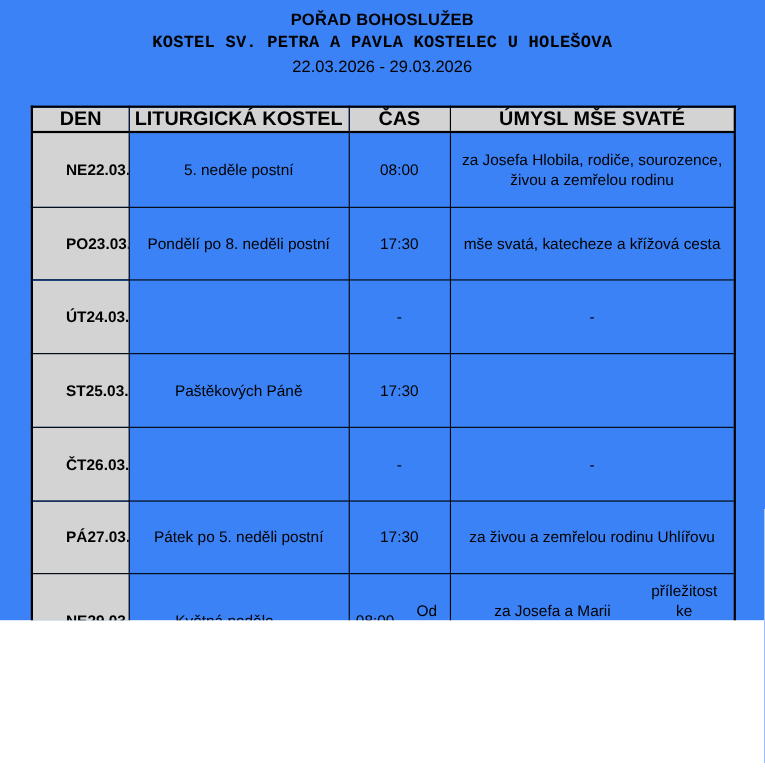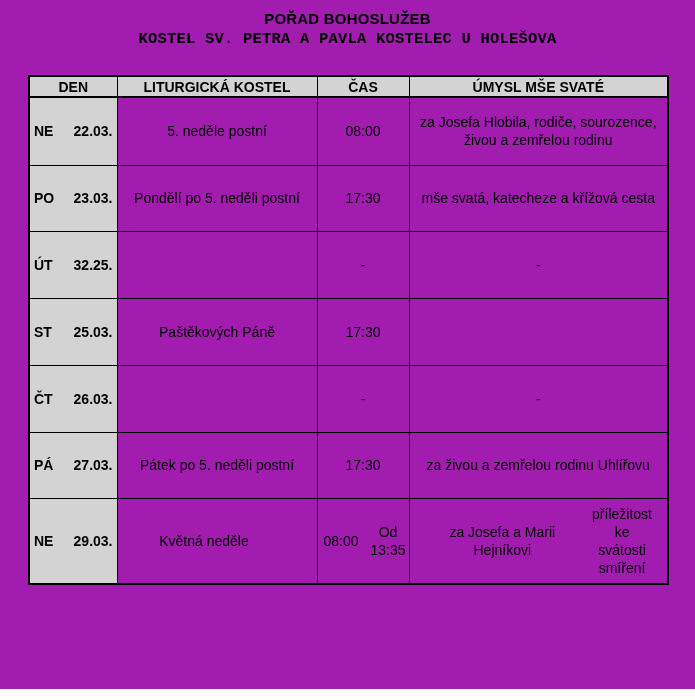--- a/index.html
+++ b/index.html
@@ -4,22 +4,22 @@
 <style>
   * { margin: 0; padding: 0; box-sizing: border-box; }
   html, body {
     background: #ffffff;
     font-family: "Liberation Sans", sans-serif;
     color: #000000;
   }
   .page {
     position: relative;
     width: 695px;
-    height: 689px;
-    background: #a21caf;
+    height: 564px;
+    background: #3b82f6;
     overflow: hidden;
   }
   .doc-header {
     padding-top: 8px;
     text-align: center;
   }
   .doc-title {
     font-size: 15px;
     font-weight: bold;
     line-height: 21px;
@@ -49,38 +49,39 @@
   table.schedule td {
     border: 1.5px solid #000000;
     text-align: center;
     vertical-align: middle;
     overflow: hidden;
   }
   table.schedule thead th {
     background: #d3d3d3;
     font-weight: bold;
     height: 21px;
-    font-size: 14px;
+    font-size: 18px;
     border-bottom: 2px solid #000000;
   }
   table.schedule tbody tr { height: 67px; }
   table.schedule tbody tr.row-ne22 { height: 68px; }
   table.schedule tbody tr.row-po23 { height: 66px; padding-left: 26px; }
   table.schedule tbody tr.row-pa27 { height: 66px; }
   table.schedule tbody tr.row-so28 { height: 70px; }
   table.schedule tbody tr.row-ne29 { height: 86px; }
   td.den-cell {
     background: #d3d3d3;
     font-weight: bold;
   }
   .den-inner {
     display: flex;
     justify-content: space-between;
     align-items: center;
     padding: 0 4px;
+    margin-left: 26px;
   }
   td.intention-cell, td.celebration-cell {
     padding: 0 9px;
     line-height: 18px;
   }
   
   .stacked {
     display: flex;
     flex-direction: row;
     height: 82px;
@@ -103,20 +104,21 @@
   }
 </style>
 </head>
 <body>
 
 <div class="page">
 
   <div class="doc-header">
     <div class="doc-title">POŘAD BOHOSLUŽEB</div>
     <div class="doc-subtitle">KOSTEL SV. PETRA A PAVLA KOSTELEC U HOLEŠOVA</div>
+    <div class="doc-daterange">22.03.2026 - 29.03.2026</div>
   </div>
 
   <table class="schedule">
     <colgroup>
       <col style="width:88px">
       <col style="width:200px">
       <col style="width:92px">
       <col style="width:259px">
     </colgroup>
     <thead>
@@ -141,30 +143,30 @@
         <td class="intention-cell">za Josefa Hlobila, rodiče, sourozence, živou a zemřelou rodinu</td>
       </tr>
 
       <tr class="row-po23">
         <td class="den-cell">
           <div class="den-inner">
             <span>PO</span>
             <span>23.03.</span>
           </div>
         </td>
-        <td class="celebration-cell">Pondělí po 5. neděli postní</td>
+        <td class="celebration-cell">Pondělí po 8. neděli postní</td>
         <td>17:30</td>
         <td class="intention-cell">mše svatá, katecheze a křížová cesta</td>
       </tr>
 
       <tr>
         <td class="den-cell">
           <div class="den-inner">
             <span>ÚT</span>
-            <span>32.25.</span>
+            <span>24.03.</span>
           </div>
         </td>
         <td class="celebration-cell"></td>
         <td>-</td>
         <td class="intention-cell">-</td>
       </tr>
 
       <tr>
         <td class="den-cell">
           <div class="den-inner">

